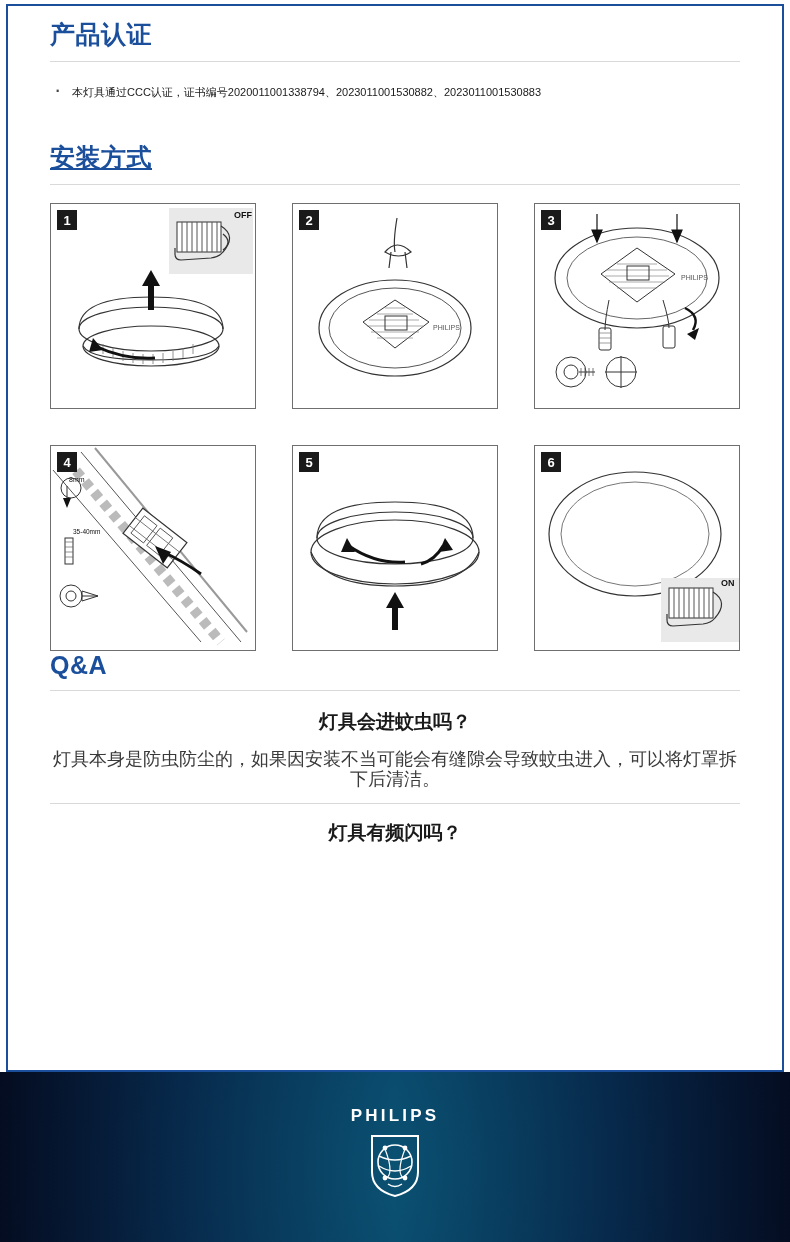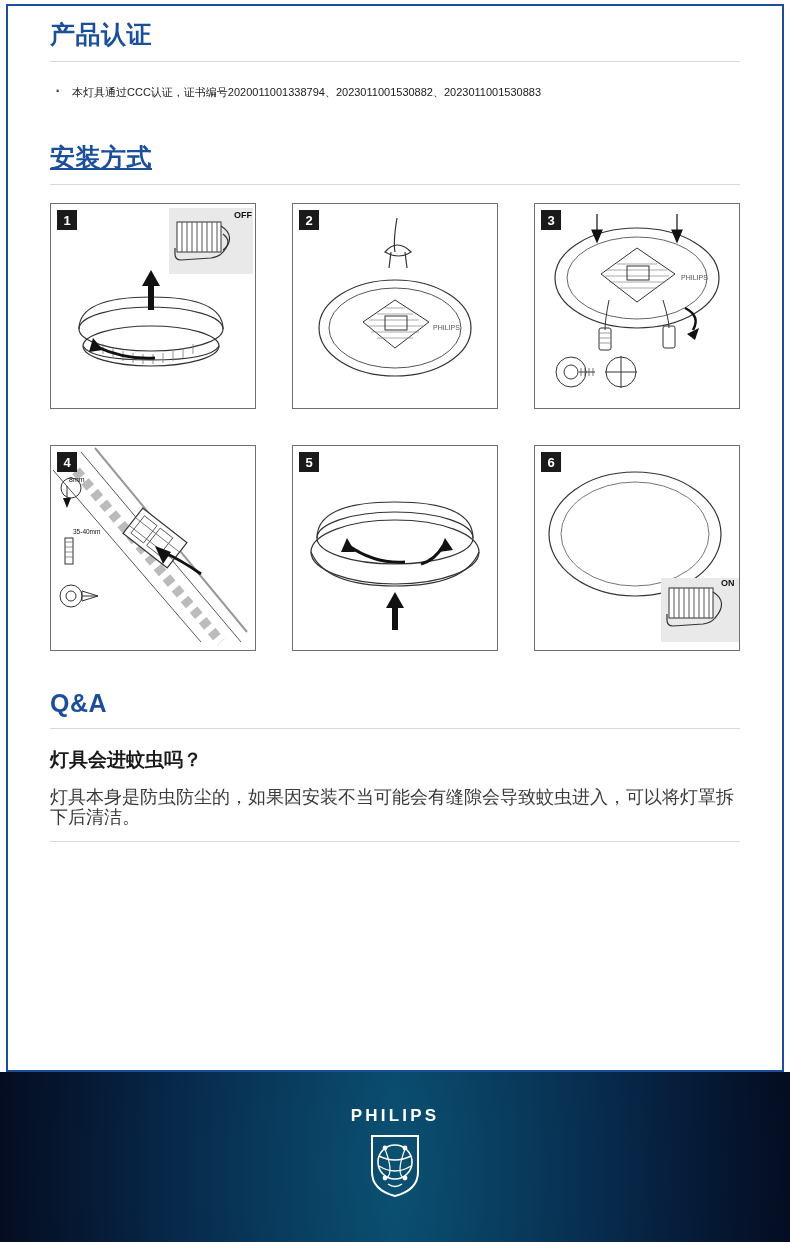--- a/index.html
+++ b/index.html
@@ -62,21 +62,21 @@
     background:#fff;
     overflow:hidden;
   }
   .step-num{
     position:absolute;left:6px;top:6px;width:20px;height:20px;
     background:#1a1a1a;color:#fff;font-size:13px;
     display:flex;align-items:center;justify-content:center;
     font-weight:bold;
   }
   
-  .qa-block{margin-top:0;}
+  .qa-block{margin-top:0;text-align:center;}
   .qa-rule{height:1px;background:#d9d9d9;margin:14px 0 16px 0;width:690px;}
   .qa-q{
     font-size:19px;color:#1a1a1a;font-weight:bold;margin:0 0 14px 0;
   }
   .qa-a{
     font-size:18px;color:#3a3a3a;line-height:20px;margin:0;
   }
   
   .footer{
     position:absolute;left:0;top:1072px;width:790px;height:170px;
@@ -330,31 +330,32 @@
             <line x1="169" y1="142" x2="169" y2="172"></line>
               <line x1="174" y1="142" x2="174" y2="172"></line>
           </g>
           <path d="M178 146 q16 10 2 26 q-4 5 -12 6 l-30 2 q-6 0 -6 -6 l0 -6" fill="none" stroke="#333" stroke-width="1.2"></path>
           <text x="186" y="140" font-size="9" font-weight="bold" fill="#111" font-family="Liberation Sans, sans-serif">ON</text>
         </svg>
       </div>
 
     </div>
 
-    <h2 class="section" style="margin-top:38px;">Q&amp;A</h2>
+    <h2 class="section" style="">Q&amp;A</h2>
     <div class="rule"></div>
 
     <div class="qa-block">
       <p class="qa-q">灯具会进蚊虫吗？</p>
       <p class="qa-a">灯具本身是防虫防尘的，如果因安装不当可能会有缝隙会导致蚊虫进入，可以将灯罩拆下后清洁。</p>
     </div>
 
     <div class="qa-rule"></div>
 
     <div class="qa-block">
+      <p class="qa-q">灯具有频闪吗？</p>
     </div>
 
   </div>
 
   <div class="footer">
     <div class="philips-logo">
       <div class="philips-word">PHILIPS</div>
       <div class="shield">
         <svg width="54" height="66" viewBox="0 0 54 66">
           <path d="M4 4 H50 V40 Q50 58 27 64 Q4 58 4 40 Z" fill="none" stroke="#ffffff" stroke-width="2"></path>

